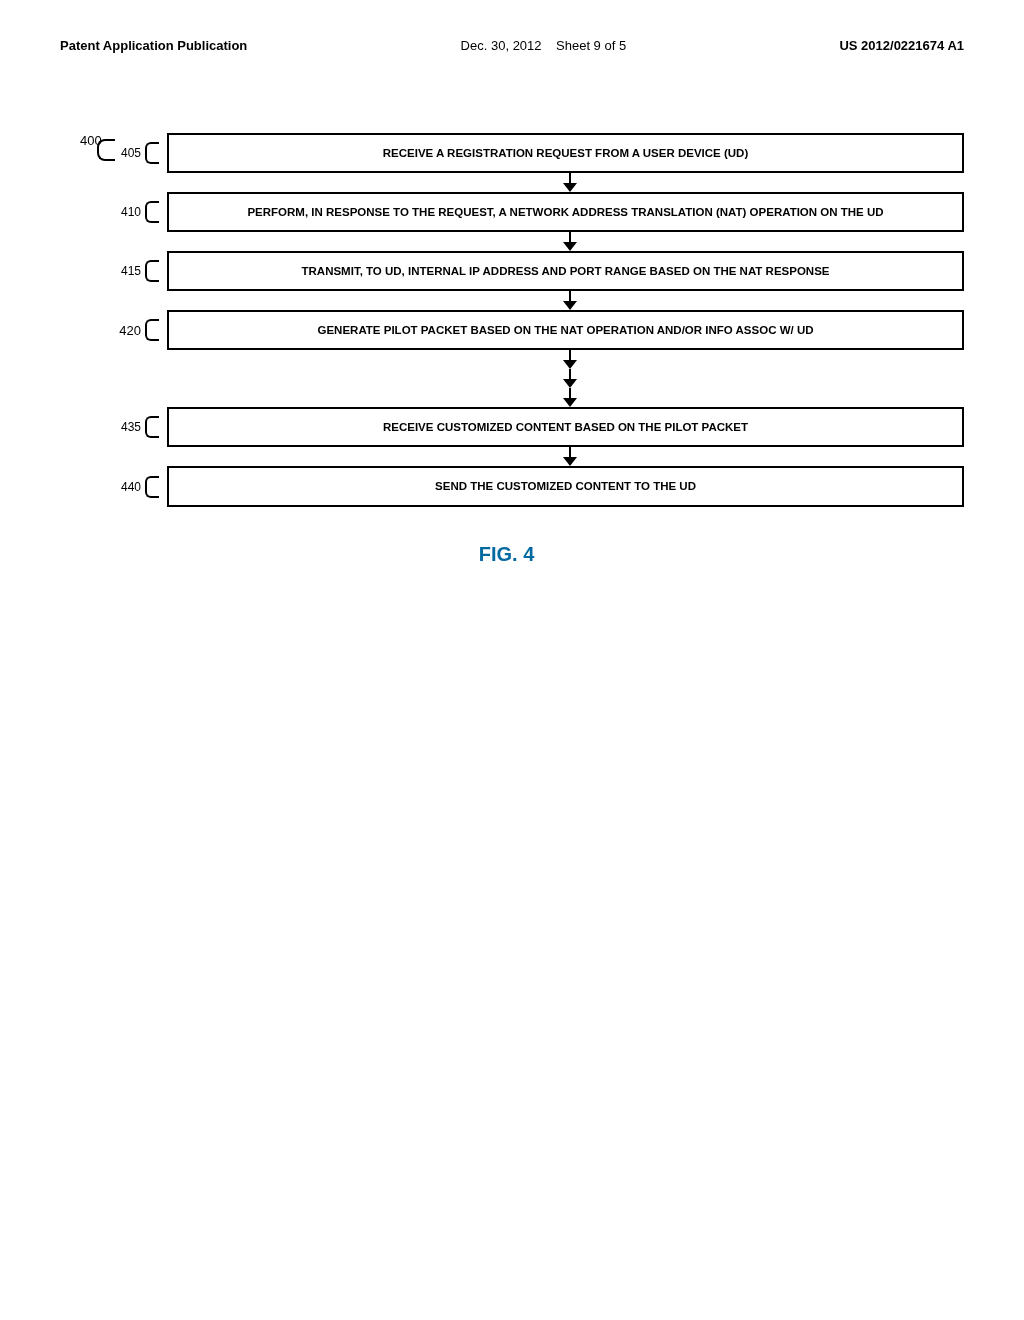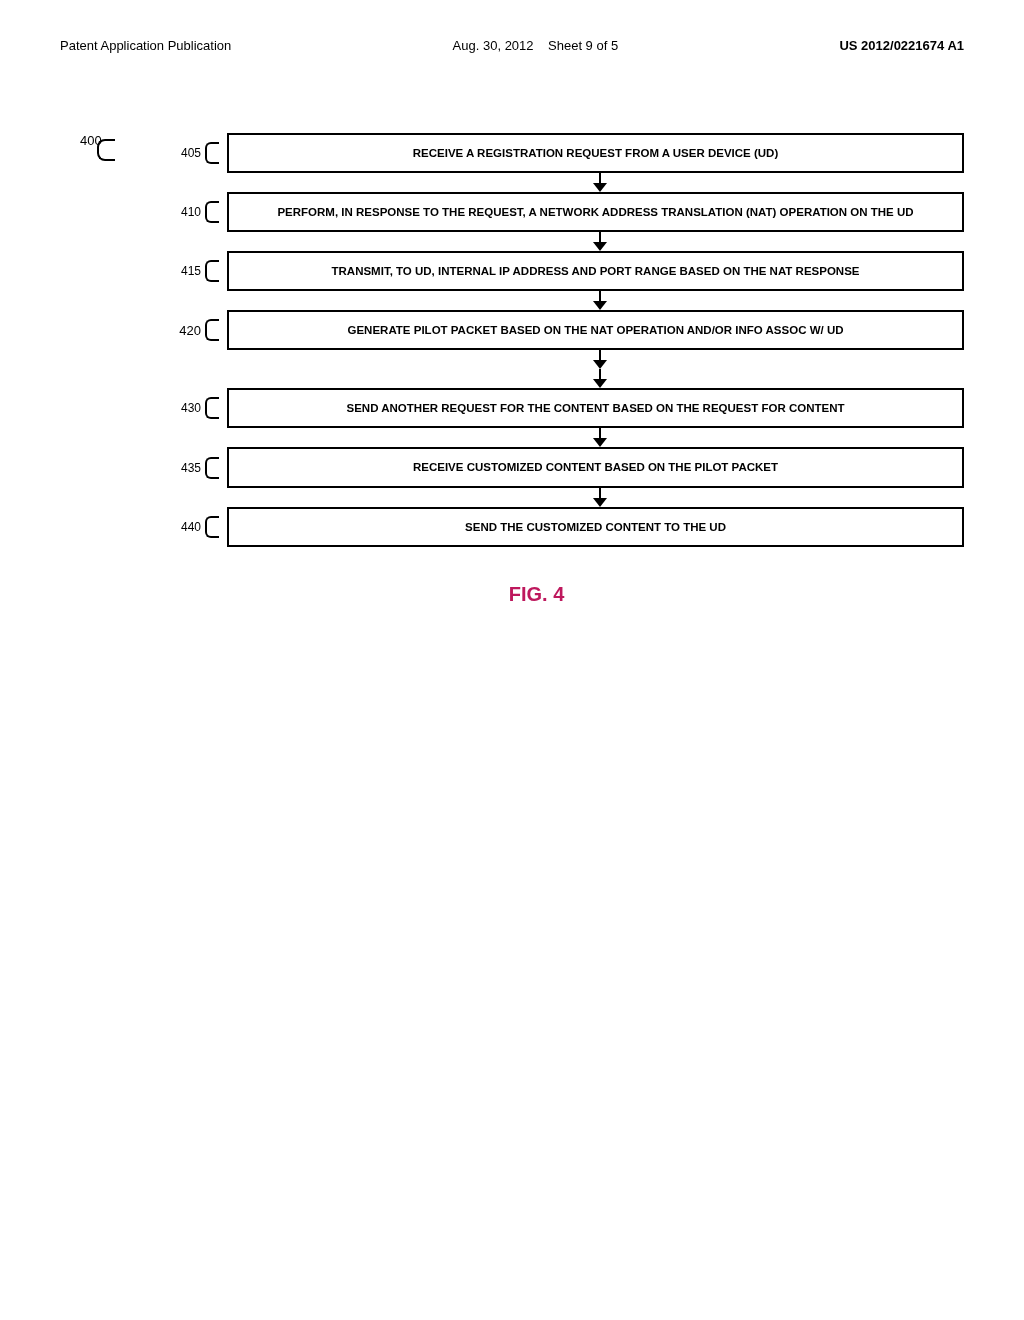--- a/index.html
+++ b/index.html
@@ -14,21 +14,21 @@
 
     
     .page-header {
       display: flex;
       justify-content: space-between;
       align-items: flex-start;
       padding: 38px 60px 0 60px;
       font-size: 13px;
       color: #000;
     }
-    .header-left { font-weight: normal; }
+    .header-left { font-weight: bold; }
     .header-center { text-align: center; }
     .header-right { font-weight: bold; }
 
     
     .flowchart {
       display: flex;
       flex-direction: column;
       align-items: flex-end;
       gap: 0;
       margin-left: 60px;
@@ -84,47 +84,47 @@
       flex-direction: column;
       align-items: center;
     }
 
     
     .fig-caption {
       text-align: center;
       font-size: 20px;
       font-weight: bold;
       margin-top: 40px;
-      color: #be185d;
+      color: #0369a1;
     }
 
     
     .label-400 {
       position: absolute;
       left: 0;
       top: 0;
       font-size: 13px;
       font-weight: normal;
       color: #000;
     }
 
   </style>
 </head>
 <body>
 
 <div class="page-header">
   <div class="header-left">Patent Application Publication</div>
   <div class="header-center">
-    <span>Aug. 30, 2012</span>&nbsp;&nbsp;&nbsp;
+    <span>Dec. 30, 2012</span>&nbsp;&nbsp;&nbsp;
     <span>Sheet 9 of 5</span>
   </div>
   <div class="header-right">US 2012/0221674 A1</div>
 </div>
 
-<div style="position: relative; margin-top: 80px; padding-left: 109px; padding-right: 60px;">
+<div style="position: relative; margin-top: 80px; padding-left: 49px; padding-right: 60px;">
   <div class="label-400" style="position:absolute; left:80px; top:0; font-size:13px;">400</div>
 
   <div style="position:absolute; left:95px; top:6px; font-size:13px; display:flex; align-items:center; gap:0;">
     <span style="display:inline-block; width:18px; height:22px; border:2px solid #000; border-right:none; border-radius:8px 0 0 8px; margin-left:2px;"></span>
   </div>
 
   <div class="flowchart" id="flowchart">
       <div class="step-row">
         <div class="step-label">
           <span style="font-size:12px;">405</span>
@@ -181,27 +181,20 @@
         <div style="width:0;height:0;border-left:7px solid transparent;border-right:7px solid transparent;border-top:9px solid #000;"></div>
       </div>
       </div>
       <div class="arrow-wrapper">
         <div class="arrow-spacer"></div>
         <div class="arrow-col">
         <div style="width:2px;background:#000;height:10px;"></div>
         <div style="width:0;height:0;border-left:7px solid transparent;border-right:7px solid transparent;border-top:9px solid #000;"></div>
       </div>
       </div>
-      <div class="step-row">
-        <div class="step-label">
-          <span style="font-size:12px;">430</span>
-          <span style="display:inline-block;width:14px;height:22px;border:2px solid #000;border-right:none;border-radius:6px 0 0 6px;margin-left:4px;"></span>
-        </div>
-        <div class="step-box" style="white-space: pre-line;">SEND ANOTHER REQUEST FOR THE CONTENT BASED ON THE REQUEST FOR CONTENT</div>
-      </div>
       <div class="arrow-wrapper">
         <div class="arrow-spacer"></div>
         <div class="arrow-col">
         <div style="width:2px;background:#000;height:10px;"></div>
         <div style="width:0;height:0;border-left:7px solid transparent;border-right:7px solid transparent;border-top:9px solid #000;"></div>
       </div>
       </div>
       <div class="step-row">
         <div class="step-label">
           <span style="font-size:12px;">435</span>

